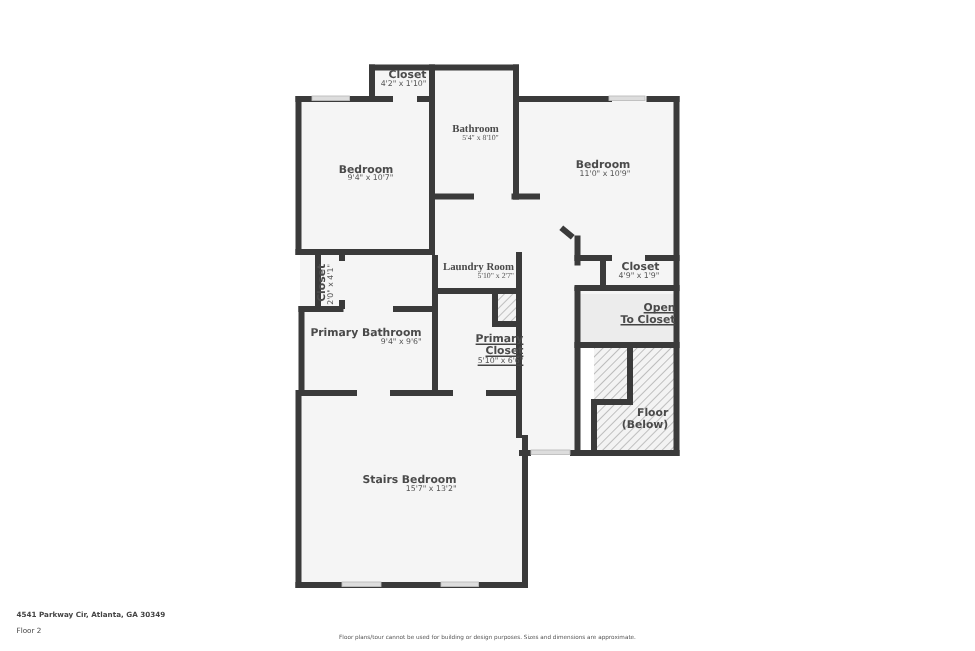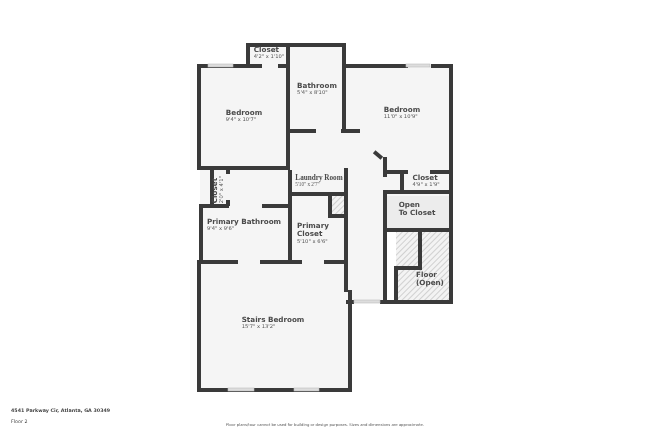--- a/index.html
+++ b/index.html
@@ -2,21 +2,21 @@
 <html><head>
   <meta charset="utf-8">
   <style>
     html, body { margin: 0; padding: 0; background: #ffffff; }
     body { width: 650px; height: 434px; position: relative; overflow: hidden;
            font-family: "DejaVu Sans", sans-serif; }
     svg { position: absolute; left: 0; top: 0; }
     .room-fill { fill: #f5f5f5; }
     .wall { fill: #3a3a3a; }
     .win { fill: #dddddd; stroke: #bdbdbd; stroke-width: 0.6; }
-    .label { position: absolute; text-align: left; color: #444; transform: translateX(-50%); white-space: nowrap; line-height: 1.15; }
+    .label { position: absolute; text-align: right; color: #444; transform: translateX(-50%); white-space: nowrap; line-height: 1.15; }
     .label .nm { font-size: 7.2px; font-weight: bold; color: #4a4a4a; display: block; }
     .label .dm { font-size: 5.2px; color: #555; display: block; }
     .footer-addr { position: absolute; left: 11px; top: 408px; font-size: 4.8px; font-weight: bold; color: #444; }
     .footer-floor { position: absolute; left: 11px; top: 419px; font-size: 4.8px; color: #444; }
     .footer-disc { position: absolute; left: 325px; top: 422px; transform: translateX(-50%); font-size: 3.8px; color: #555; white-space: nowrap; }
     .vert { writing-mode: vertical-rl; transform: translate(-50%,0) rotate(180deg); }
   </style>
 </head>
 <body>
 
@@ -112,21 +112,21 @@
     <rect class="win" x="354" y="300" width="26" height="3"></rect>
     <rect class="win" x="228" y="388" width="26" height="3"></rect>
     <rect class="win" x="294" y="388" width="25" height="3"></rect>
   </g>
 </svg>
 
 <div class="label" style="left:269px; top:46px;">
   <span class="nm">Closet</span>
   <span class="dm">4'2" x 1'10"</span>
 </div>
-<div class="label" style="left:317px; top:82px;">
+<div class="label" style="left:317px; top:82px;font-family:Liberation Serif, serif;">
   <span class="nm">Bathroom</span>
   <span class="dm">5'4" x 8'10"</span>
 </div>
 <div class="label" style="left:244px; top:109px;">
   <span class="nm">Bedroom</span>
   <span class="dm">9'4" x 10'7"</span>
 </div>
 <div class="label" style="left:402px; top:106px;">
   <span class="nm">Bedroom</span>
   <span class="dm">11'0" x 10'9"</span>
@@ -140,32 +140,32 @@
   <span class="dm">4'9" x 1'9"</span>
 </div>
 <div class="label" style="left:218px; top:176px; display:flex; flex-direction:row;">
   <span class="nm vert" style="transform: rotate(180deg); writing-mode: vertical-rl;">Closet</span>
   <span class="dm vert" style="transform: rotate(180deg); writing-mode: vertical-rl;">2'0" x 4'1"</span>
 </div>
 <div class="label" style="left:244px; top:218px;">
   <span class="nm">Primary Bathroom</span>
   <span class="dm">9'4" x 9'6"</span>
 </div>
-<div class="label" style="left:313px; top:222px;">
+<div class="label" style="left:333px; top:222px;text-decoration:underline;">
   <span class="nm">Primary</span>
   <span class="nm">Closet</span>
   <span class="dm">5'10" x 6'6"</span>
 </div>
-<div class="label" style="left:417px; top:201px;">
+<div class="label" style="left:432px; top:201px;text-decoration:underline;">
   <span class="nm">Open</span>
   <span class="nm">To Closet</span>
 </div>
 <div class="label" style="left:430px; top:271px;">
   <span class="nm">Floor</span>
-  <span class="nm">(Open)</span>
+  <span class="nm">(Below)</span>
 </div>
 <div class="label" style="left:273px; top:316px;">
   <span class="nm">Stairs Bedroom</span>
   <span class="dm">15'7" x 13'2"</span>
 </div>
 
 <div class="footer-addr">4541 Parkway Cir, Atlanta, GA 30349</div>
 <div class="footer-floor">Floor 2</div>
 <div class="footer-disc">Floor plans/tour cannot be used for building or design purposes. Sizes and dimensions are approximate.</div>
 

